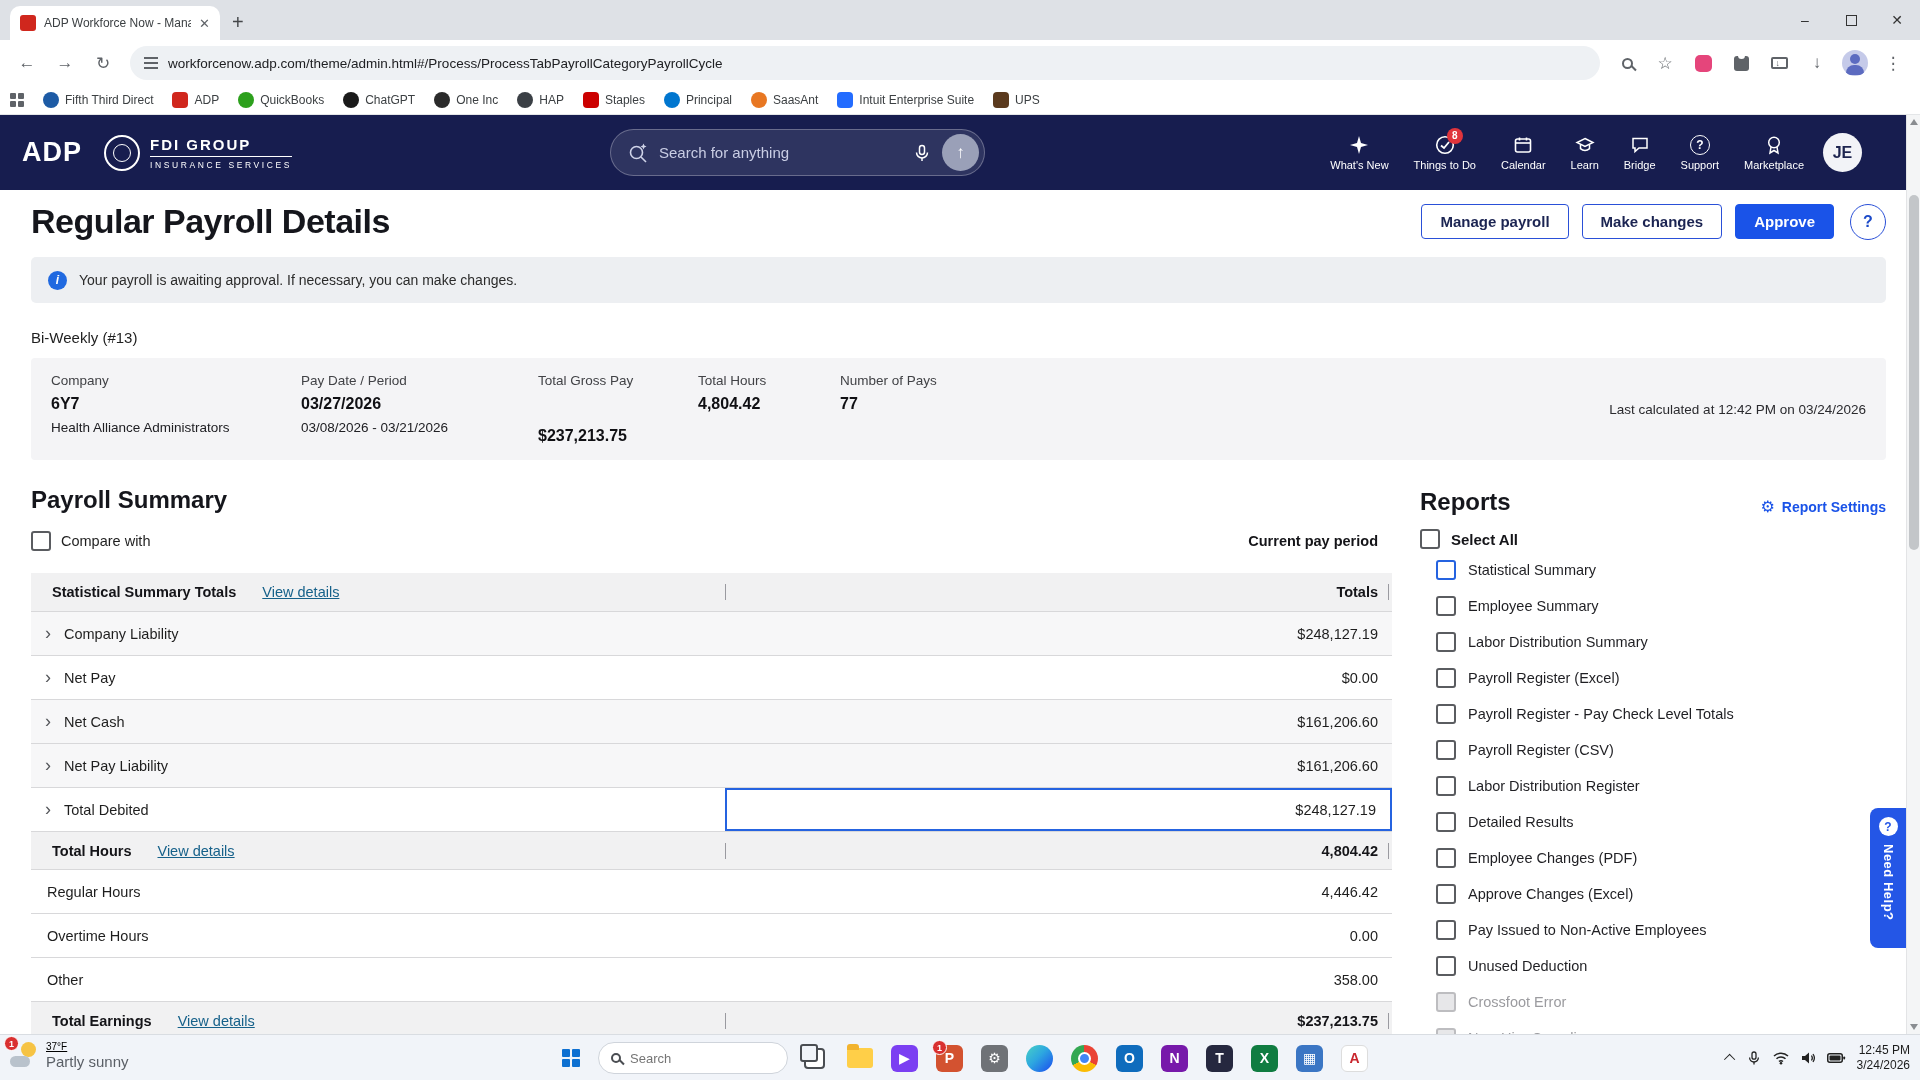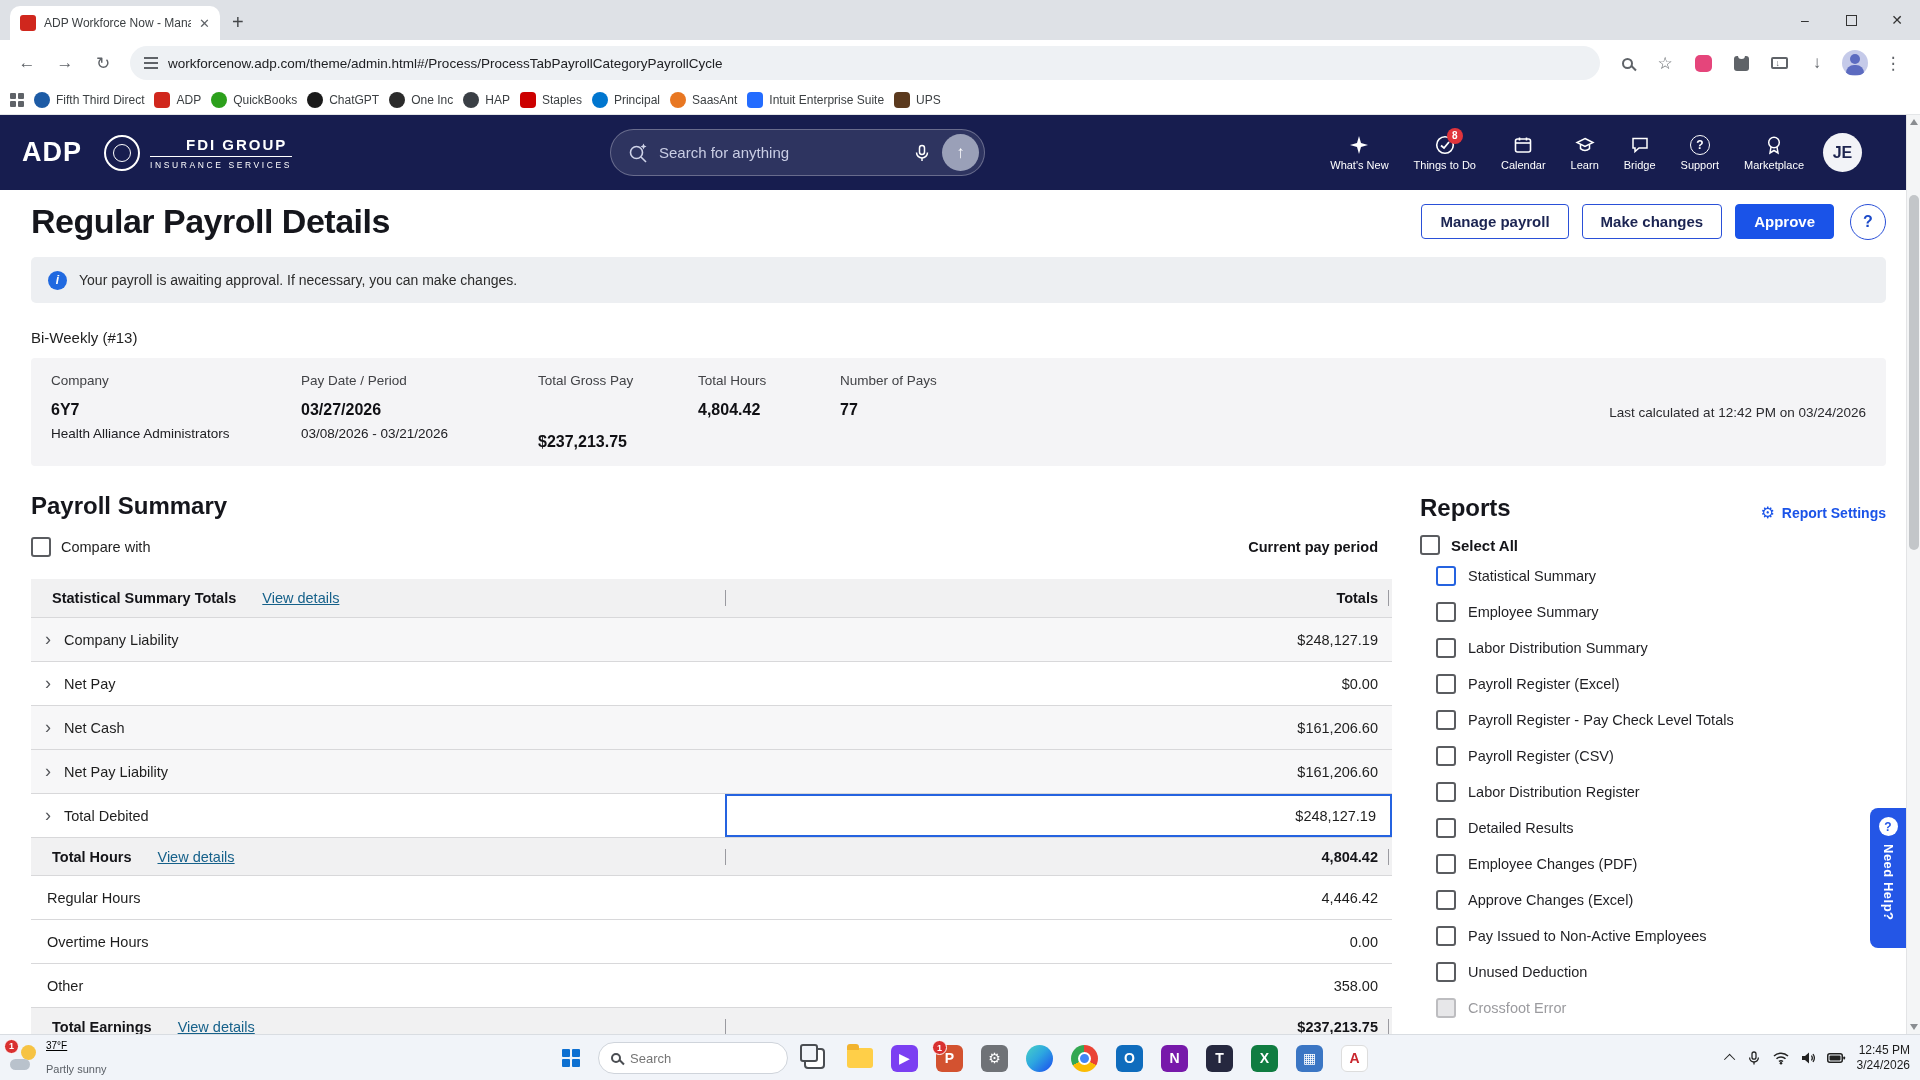--- a/index.html
+++ b/index.html
@@ -28,37 +28,37 @@
   .mag::after { content:""; position:absolute; width:7px; height:2px; background:#5f6368; transform:rotate(45deg); right:-6px; bottom:-2px; }
   .ext-pink { width:17px; height:17px; border-radius:5px; background:#e5457b; }
   .puzzle { width:15px; height:15px; border-radius:3px; background:#5f6368; position:relative; }
   .puzzle::after { content:""; position:absolute; width:7px; height:7px; border-radius:50%; background:#fff; left:4px; top:-4px; }
   .castico { width:17px; height:12px; border:2px solid #5f6368; border-radius:2px; position:relative; }
   .castico::after { content:"↓"; position:absolute; font-size:9px; color:#5f6368; left:3px; top:-1px; }
   .profile-dot { width:26px; height:26px; border-radius:50%; background:#c5cae9; position:relative; overflow:hidden; }
   .profile-dot::before { content:""; position:absolute; width:10px; height:10px; border-radius:50%; background:#5c6bc0; left:8px; top:4px; }
   .profile-dot::after { content:""; position:absolute; width:18px; height:10px; border-radius:8px 8px 0 0; background:#5c6bc0; left:4px; top:15px; }
 
-  .bookmarks { height:29px; background:#fff; border-bottom:1px solid #e4e6e8; display:flex; align-items:center; padding-left:10px; gap:10px; flex:0 0 auto; }
+  .bookmarks { height:29px; background:#fff; border-bottom:1px solid #e4e6e8; display:flex; align-items:center; padding-left:10px; gap:19px; flex:0 0 auto; }
   .apps-grid { width:14px; height:14px; display:grid; grid-template-columns:6px 6px; grid-template-rows:6px 6px; gap:2px; }
   .apps-grid span { background:#5f6368; border-radius:1px; }
   .bm { display:flex; align-items:center; gap:6px; }
   .bm-ico { width:16px; height:16px; border-radius:4px; flex:0 0 auto; }
   .bm-label { font-size:12px; color:#3c4043; white-space:nowrap; }
 
   
   .viewport { flex:1; position:relative; background:#fff; overflow:hidden; }
 
   
   .adp-header { height:75px; display:flex; align-items:center; padding:0 0 0 22px; position:relative; color:#fff; }
   .adp-logo { font-size:27px; font-weight:bold; letter-spacing:1px; }
   .fdi { display:flex; align-items:center; gap:10px; margin-left:22px; }
   .fdi-circle { width:36px; height:36px; border:2px solid #fff; border-radius:50%; position:relative; }
   .fdi-circle::after { content:""; position:absolute; inset:7px; border:1.5px solid #fff; border-radius:50%; }
-  .fdi-text1 { font-size:15px; font-weight:bold; letter-spacing:2px;margin-left:36px; }
+  .fdi-text1 { font-size:15px; font-weight:bold; letter-spacing:2px; }
   .fdi-text2 { font-size:8.5px; letter-spacing:2.6px; border-top:1px solid #fff; margin-top:3px; padding-top:3px; }
   .adp-search { position:absolute; left:610px; top:14px; width:375px; height:47px; border-radius:24px; background:rgba(255,255,255,0.10); border:1px solid rgba(255,255,255,0.28); display:flex; align-items:center; padding:0 5px 0 16px; gap:10px; }
   .adp-search input { flex:1; background:transparent; border:none; outline:none; color:#8b5cf6; font-size:15px; font-family:inherit; min-width:0; }
   .adp-search input::placeholder { color:#c9cde4; }
   .search-submit { width:37px; height:37px; border-radius:50%; background:#9aa0b8; display:flex; align-items:center; justify-content:center; color:#fff; font-size:17px; flex:0 0 auto; }
   .adp-nav { position:absolute; right:116px; top:0; height:75px; display:flex; align-items:center; gap:25px; }
   .nav-item { display:flex; flex-direction:column; align-items:center; gap:4px; position:relative; }
   .nav-item .lbl { font-size:11px; color:#fff; white-space:nowrap; }
   .nav-badge { position:absolute; top:-7px; right:calc(50% - 18px); min-width:16px; height:16px; border-radius:8px; background:#e0343c; color:#fff; font-size:10px; font-weight:bold; display:flex; align-items:center; justify-content:center; padding:0 4px; }
   .circle-q { width:20px; height:20px; border:1.6px solid #fff; border-radius:50%; display:flex; align-items:center; justify-content:center; font-size:12px; font-weight:bold; color:#fff; }
@@ -75,21 +75,21 @@
 
   .banner { margin-top:16px; height:46px; background:#edeff2; border-radius:5px; display:flex; align-items:center; padding:0 17px; gap:12px; }
   .info-ico { width:19px; height:19px; border-radius:50%; background:#2069e0; color:#fff; font-size:12px; font-weight:bold; font-style:italic; display:flex; align-items:center; justify-content:center; flex:0 0 auto; }
   .banner-text { font-size:14px; color:#2b2b2b; }
 
   .frequency { margin-top:26px; font-size:15px; color:#1f1f1f; }
 
   .sum-card { margin-top:12px; background:#f4f4f6; border-radius:4px; padding:15px 20px; display:flex; min-height:88px; }
   .sum-col { display:flex; flex-direction:column; }
   .sum-col .lab { font-size:13.5px; color:#414246; }
-  .sum-col .val { font-size:16px; font-weight:bold; color:#101014; margin-top:13px; }
+  .sum-col .val { font-size:16px; font-weight:bold; color:#101014; margin-top:7px; }
   .sum-col .sub { font-size:13.5px; color:#202024; margin-top:7px; }
   .sc0{width:250px;} .sc1{width:237px;} .sc2{width:160px;gap:32px;} .sc3{width:142px;} .sc4{width:160px;}
   .last-calc { margin-left:auto; align-self:center; font-size:13.5px; color:#2a2a2e; }
 
   .two-col { margin-top:26px; display:flex; align-items:flex-start; }
   .main-col { flex:1; min-width:0; }
   .reports-col { width:466px; margin-left:28px; flex:0 0 auto; }
 
   .section-title { font-size:24px; font-weight:bold; color:#15161c; }
   .compare-row { margin-top:8px; display:flex; align-items:center; height:37px; }
@@ -138,21 +138,21 @@
   .ps-thumb { position:absolute; top:80px; left:2px; width:10px; height:355px; border-radius:5px; background:#c3c6c9; }
 
   
   .taskbar { height:46px; background:#f1f4f9; border-top:1px solid #d9dde2; position:relative; flex:0 0 auto; }
   .weather { position:absolute; left:8px; top:5px; display:flex; align-items:center; gap:8px; }
   .weather-ico { position:relative; width:30px; height:30px; }
   .w-sun { position:absolute; right:2px; top:2px; width:15px; height:15px; border-radius:50%; background:#f6c344; }
   .w-cloud { position:absolute; left:2px; bottom:3px; width:20px; height:11px; border-radius:7px; background:#b9c2cc; }
   .w-badge { position:absolute; left:-4px; top:-4px; min-width:15px; height:15px; border-radius:8px; background:#d93030; border:1.5px solid #fff; color:#fff; font-size:9px; font-weight:bold; display:flex; align-items:center; justify-content:center; z-index:2; padding:0 3px; }
   .weather-txt .t1 { font-size:10px; color:#000000;text-decoration:underline; }
-  .weather-txt .t2 { font-size:11px; color:#5a5f66; margin-top:12px; }
+  .weather-txt .t2 { font-size:15px; color:#5a5f66; margin-top:1px; }
   .tb-center { position:absolute; left:552px; top:4px; display:flex; align-items:center; gap:8px; }
   .start-btn { width:38px; height:38px; display:flex; align-items:center; justify-content:center; }
   .win-logo { width:18px; height:18px; display:grid; grid-template-columns:8px 8px; grid-template-rows:8px 8px; gap:2px; }
   .win-logo span { background:#0e70d1; border-radius:1px; }
   .tb-search { width:190px; height:32px; background:#fff; border:1px solid #cfd4db; border-radius:16px; display:flex; align-items:center; padding:0 12px; gap:9px; }
   .tb-search input { border:none; outline:none; background:transparent; font-size:13px; color:#444; width:120px; font-family:inherit; }
   .mag.sm { width:10px; height:10px; border-color:#4a4d52; }
   .mag.sm::after { background:#4a4d52; }
   .tb-ico { width:37px; height:38px; display:flex; align-items:center; justify-content:center; position:relative; }
   .glyphbox { width:27px; height:27px; border-radius:6px; display:flex; align-items:center; justify-content:center; color:#fff; font-weight:bold; font-size:14px; }

